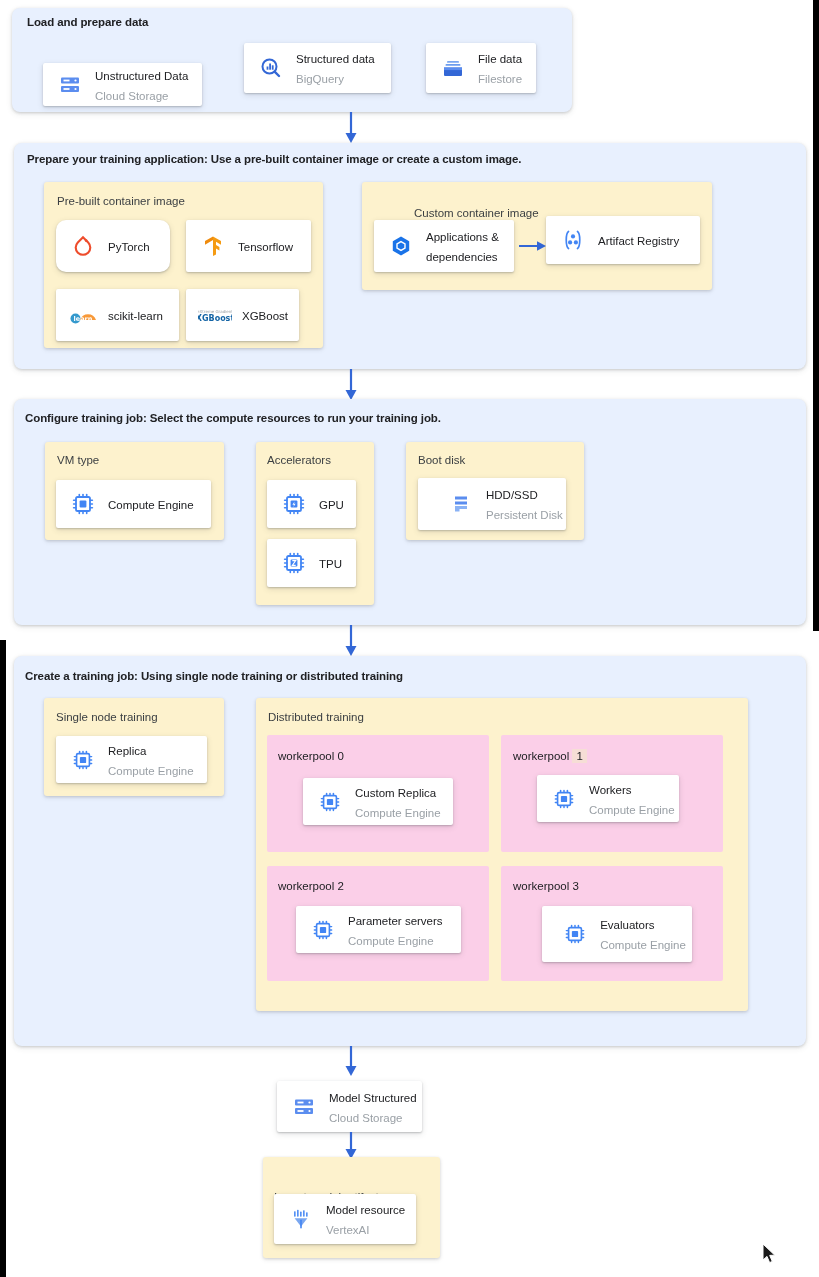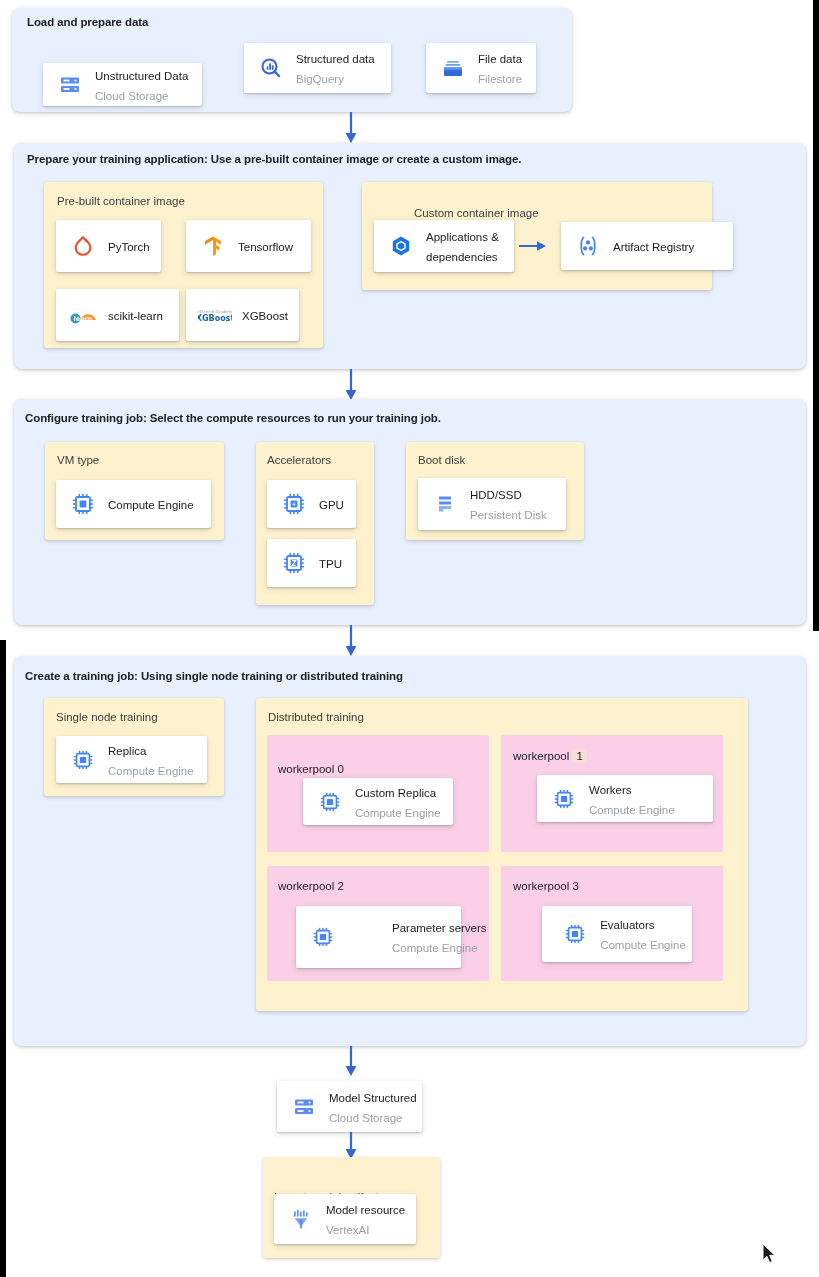--- a/index.html
+++ b/index.html
@@ -167,21 +167,21 @@
     <path d="M10 31 L4.5 21 L15.5 21 Z" fill="#3367d6"></path>
   </svg>
 </div>
 
 <div class="stage" style="left:14px; top:143px; width:792px; height:226px;"></div>
 <div class="stage-title" style="left:27px; top:153px;">Prepare your training application: Use a pre-built container image or create a custom image.</div>
 
 <div class="ybox" style="left:44px; top:182px; width:279px; height:166px;"></div>
 <div class="ybox-title" style="left:57px; top:195px;">Pre-built container image</div>
 
-<div class="card single" style="left:56px; top:220px; width:105px; height:52px;">
+<div class="card single" style="left:56px; top:220px; width:114px; height:52px;border-radius:10px;">
   <span class="card-icon">
     <svg width="24" height="24" viewBox="0 0 24 24">
       <path d="M12 3.2 L17.2 8.4 a7.3 7.3 0 1 1 -10.4 0 Z" fill="none" stroke="#ee4c2c" stroke-width="2.1"></path>
       <circle cx="15.1" cy="6.6" r="1.35" fill="#ee4c2c"></circle>
     </svg>
   </span>
   <span class="card-text">
     <span class="card-title">PyTorch</span>
   </span>
 </div>
@@ -240,21 +240,21 @@
   </span>
 </div>
 
 <div class="arrow" style="left:519px; top:238px;">
   <svg width="28" height="16" viewBox="0 0 28 16">
     <line x1="0" y1="8" x2="20" y2="8" stroke="#3367d6" stroke-width="2"></line>
     <path d="M27 8 L18 3.3 L18 12.7 Z" fill="#3367d6"></path>
   </svg>
 </div>
 
-<div class="card single" style="left:546px; top:222px; width:172px; height:48px;margin-left:15px;">
+<div class="card single" style="left:546px; top:216px; width:154px; height:48px;">
   <span class="card-icon">
     <svg width="26" height="24" viewBox="0 0 26 24">
       <path d="M8.5 3.5 C5.5 5.5 5.5 18.5 8.5 20.5" fill="none" stroke="#4285f4" stroke-width="1.7" stroke-linecap="round"></path>
       <path d="M17.5 3.5 C20.5 5.5 20.5 18.5 17.5 20.5" fill="none" stroke="#4285f4" stroke-width="1.7" stroke-linecap="round"></path>
       <circle cx="13" cy="8.4" r="2.1" fill="#4285f4"></circle>
       <circle cx="10.1" cy="14.4" r="2.1" fill="#4285f4"></circle>
       <circle cx="15.9" cy="14.4" r="2.1" fill="#4285f4"></circle>
     </svg>
   </span>
   <span class="card-text">
@@ -350,21 +350,21 @@
       </g>
     </svg>
   </span>
   <span class="card-text">
     <span class="card-title">TPU</span>
   </span>
 </div>
 
 <div class="ybox" style="left:406px; top:442px; width:178px; height:98px;"></div>
 <div class="ybox-title" style="left:418px; top:454px;">Boot disk</div>
-<div class="card" style="left:418px; top:478px; width:148px; height:52px;">
+<div class="card" style="left:418px; top:478px; width:148px; height:52px;padding-left:16px;">
   <span class="card-icon">
     <svg width="24" height="24" viewBox="0 0 24 24">
       <path d="M6 4.5 h12 v3 h-7.5 v2 h7.5 v3 h-12 v-3 h4.5 v-2 H6 z" fill="#5b8def"></path>
       <path d="M6 14 h12 v3 h-7.5 v2.5 H6 z" fill="#8ab2f5"></path>
     </svg>
   </span>
   <span class="card-text">
     <span class="card-title">HDD/SSD</span><br>
     <span class="card-sub">Persistent Disk</span>
   </span>
@@ -406,21 +406,21 @@
   <span class="card-text">
     <span class="card-title">Replica</span><br>
     <span class="card-sub">Compute Engine</span>
   </span>
 </div>
 
 <div class="ybox" style="left:256px; top:698px; width:492px; height:313px;"></div>
 <div class="ybox-title" style="left:268px; top:711px;">Distributed training</div>
 
 <div class="pbox" style="left:267px; top:735px; width:222px; height:117px;"></div>
-<div class="pbox-title" style="left:278px; top:750px;margin-top:13px;">
+<div class="pbox-title" style="left:278px; top:750px;">
   <span>workerpool</span>
   <span>0</span>
 </div>
 <div class="card" style="left:303px; top:778px; width:150px; height:47px;">
   <span class="card-icon">
     <svg width="22" height="22" viewBox="0 0 24 24">
       <rect x="5" y="5" width="14" height="14" rx="1.6" fill="none" stroke="#4285f4" stroke-width="1.8"></rect>
       <rect x="8.6" y="8.6" width="6.8" height="6.8" rx="1" fill="#4285f4"></rect>
       <g stroke="#4285f4" stroke-width="1.6" stroke-linecap="round">
         <line x1="8.3" y1="2.6" x2="8.3" y2="4.7"></line>
@@ -442,21 +442,21 @@
     <span class="card-title">Custom Replica</span><br>
     <span class="card-sub">Compute Engine</span>
   </span>
 </div>
 
 <div class="pbox" style="left:501px; top:735px; width:222px; height:117px;"></div>
 <div class="pbox-title" style="left:513px; top:750px;">
   <span>workerpool</span>
   <span class="hl">1</span>
 </div>
-<div class="card stacked" style="left:537px; top:775px; width:176px; height:47px;">
+<div class="card stacked" style="left:537px; top:775px; width:142px; height:47px;">
   <span class="card-icon">
     <svg width="22" height="22" viewBox="0 0 24 24">
       <rect x="5" y="5" width="14" height="14" rx="1.6" fill="none" stroke="#4285f4" stroke-width="1.8"></rect>
       <rect x="8.6" y="8.6" width="6.8" height="6.8" rx="1" fill="#4285f4"></rect>
       <g stroke="#4285f4" stroke-width="1.6" stroke-linecap="round">
         <line x1="8.3" y1="2.6" x2="8.3" y2="4.7"></line>
           <line x1="12" y1="2.6" x2="12" y2="4.7"></line>
           <line x1="15.7" y1="2.6" x2="15.7" y2="4.7"></line>
         <line x1="8.3" y1="19.3" x2="8.3" y2="21.4"></line>
           <line x1="12" y1="19.3" x2="12" y2="21.4"></line>
@@ -474,21 +474,21 @@
     <span class="card-title">Workers</span><br>
     <span class="card-sub">Compute Engine</span>
   </span>
 </div>
 
 <div class="pbox" style="left:267px; top:866px; width:222px; height:115px;"></div>
 <div class="pbox-title" style="left:278px; top:880px;">
   <span>workerpool</span>
   <span>2</span>
 </div>
-<div class="card stacked" style="left:296px; top:906px; width:165px; height:62px;gap:44px;">
+<div class="card stacked" style="left:296px; top:906px; width:165px; height:47px;">
   <span class="card-icon">
     <svg width="22" height="22" viewBox="0 0 24 24">
       <rect x="5" y="5" width="14" height="14" rx="1.6" fill="none" stroke="#4285f4" stroke-width="1.8"></rect>
       <rect x="8.6" y="8.6" width="6.8" height="6.8" rx="1" fill="#4285f4"></rect>
       <g stroke="#4285f4" stroke-width="1.6" stroke-linecap="round">
         <line x1="8.3" y1="2.6" x2="8.3" y2="4.7"></line>
           <line x1="12" y1="2.6" x2="12" y2="4.7"></line>
           <line x1="15.7" y1="2.6" x2="15.7" y2="4.7"></line>
         <line x1="8.3" y1="19.3" x2="8.3" y2="21.4"></line>
           <line x1="12" y1="19.3" x2="12" y2="21.4"></line>

